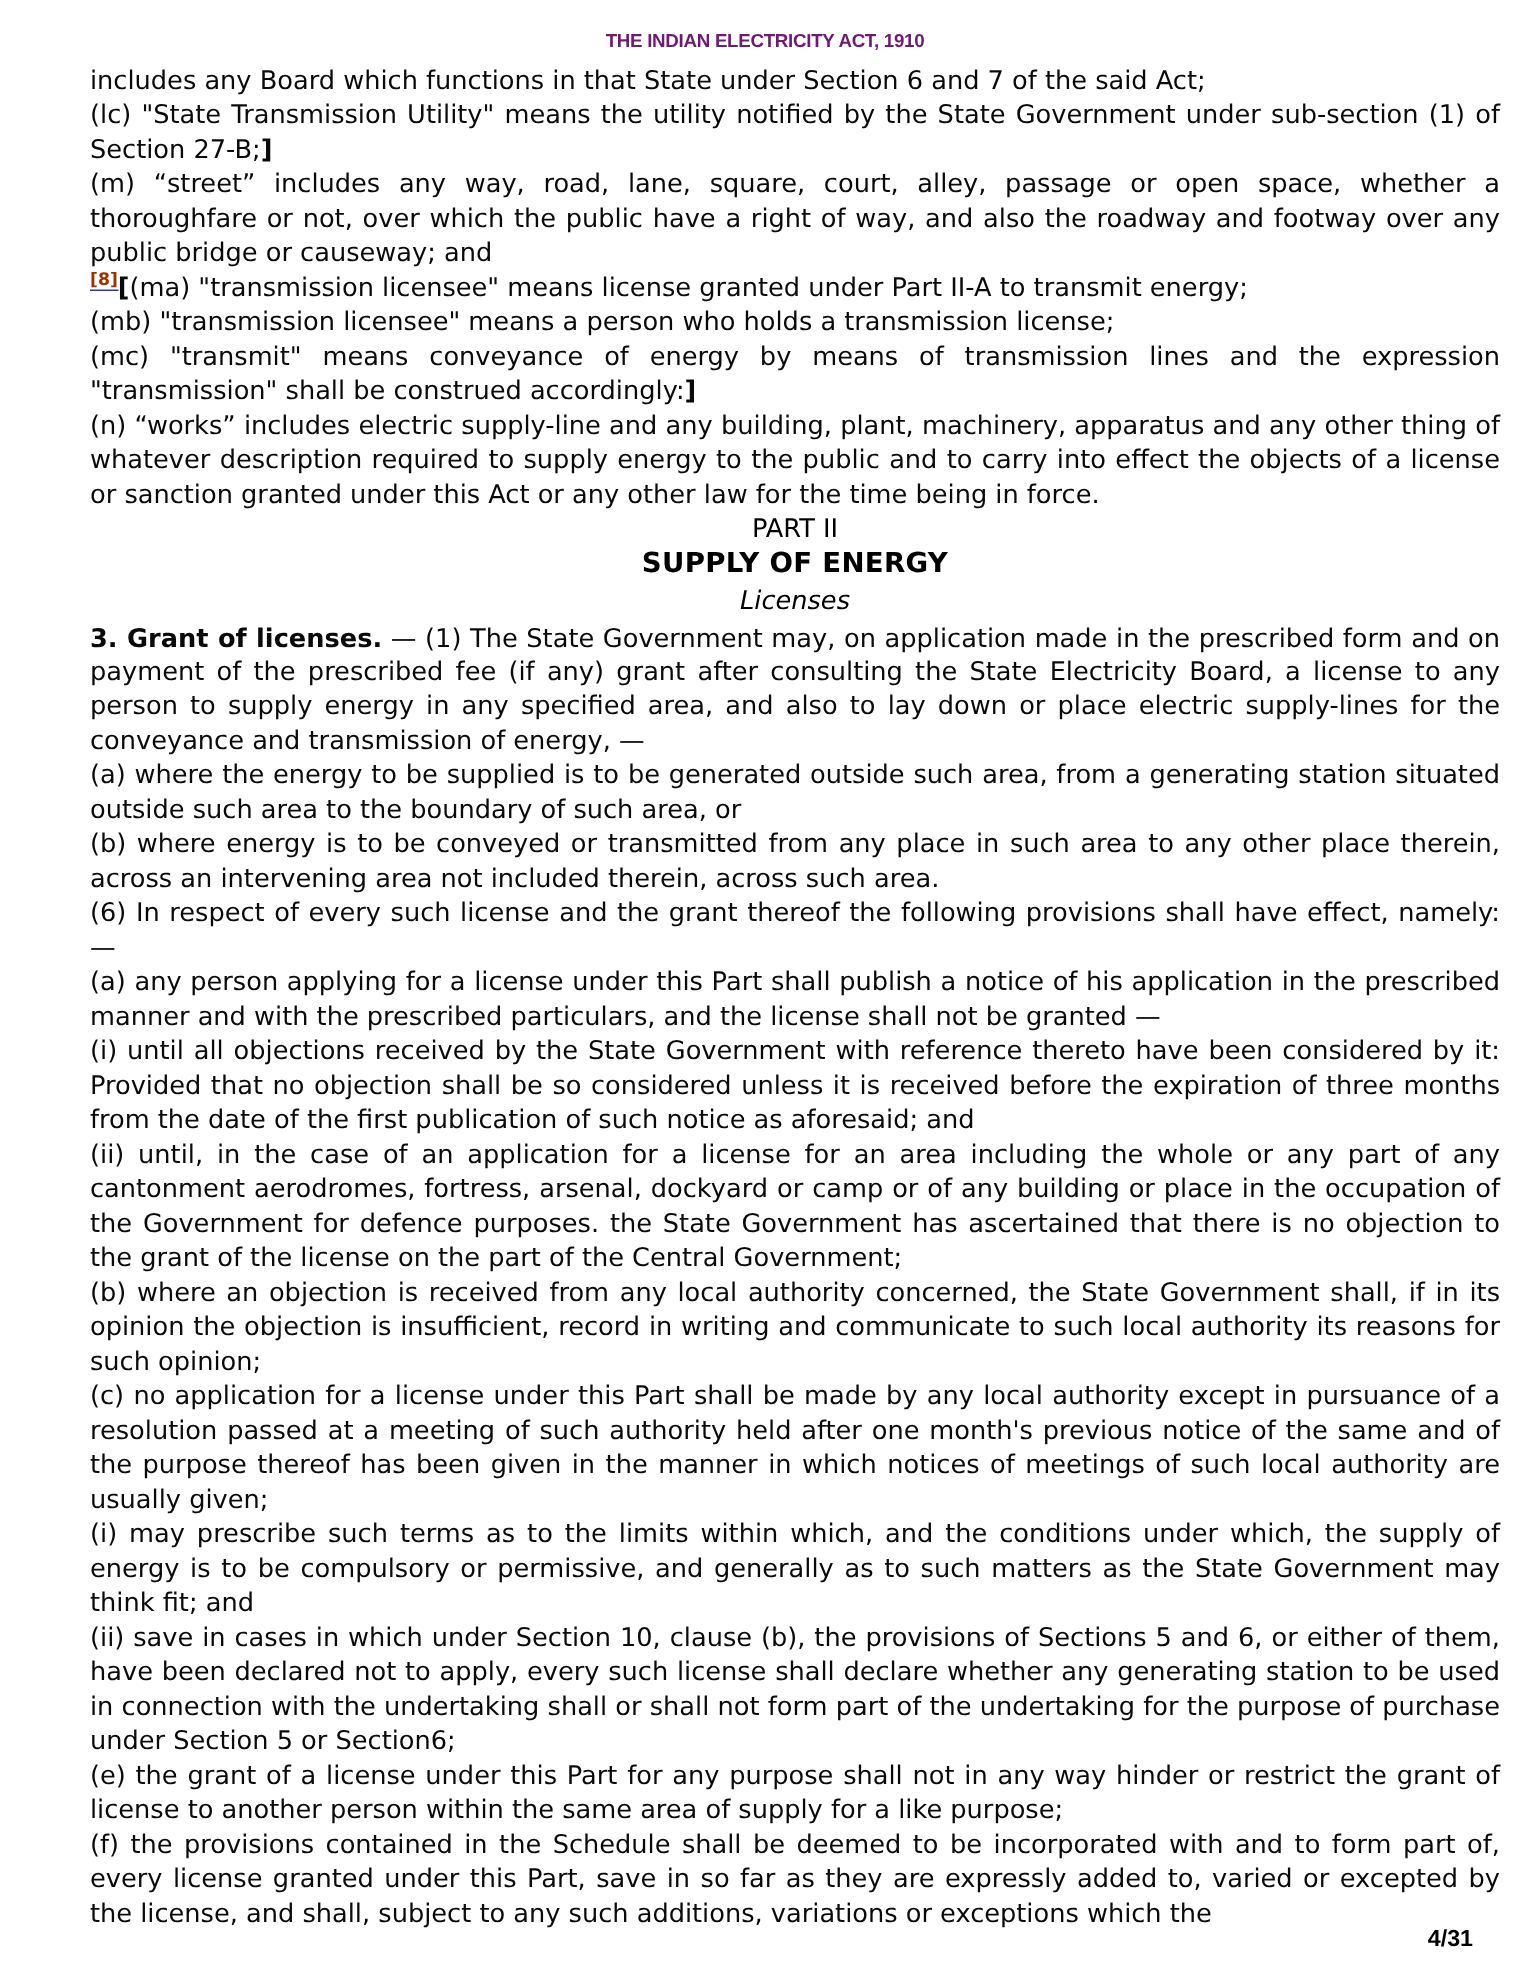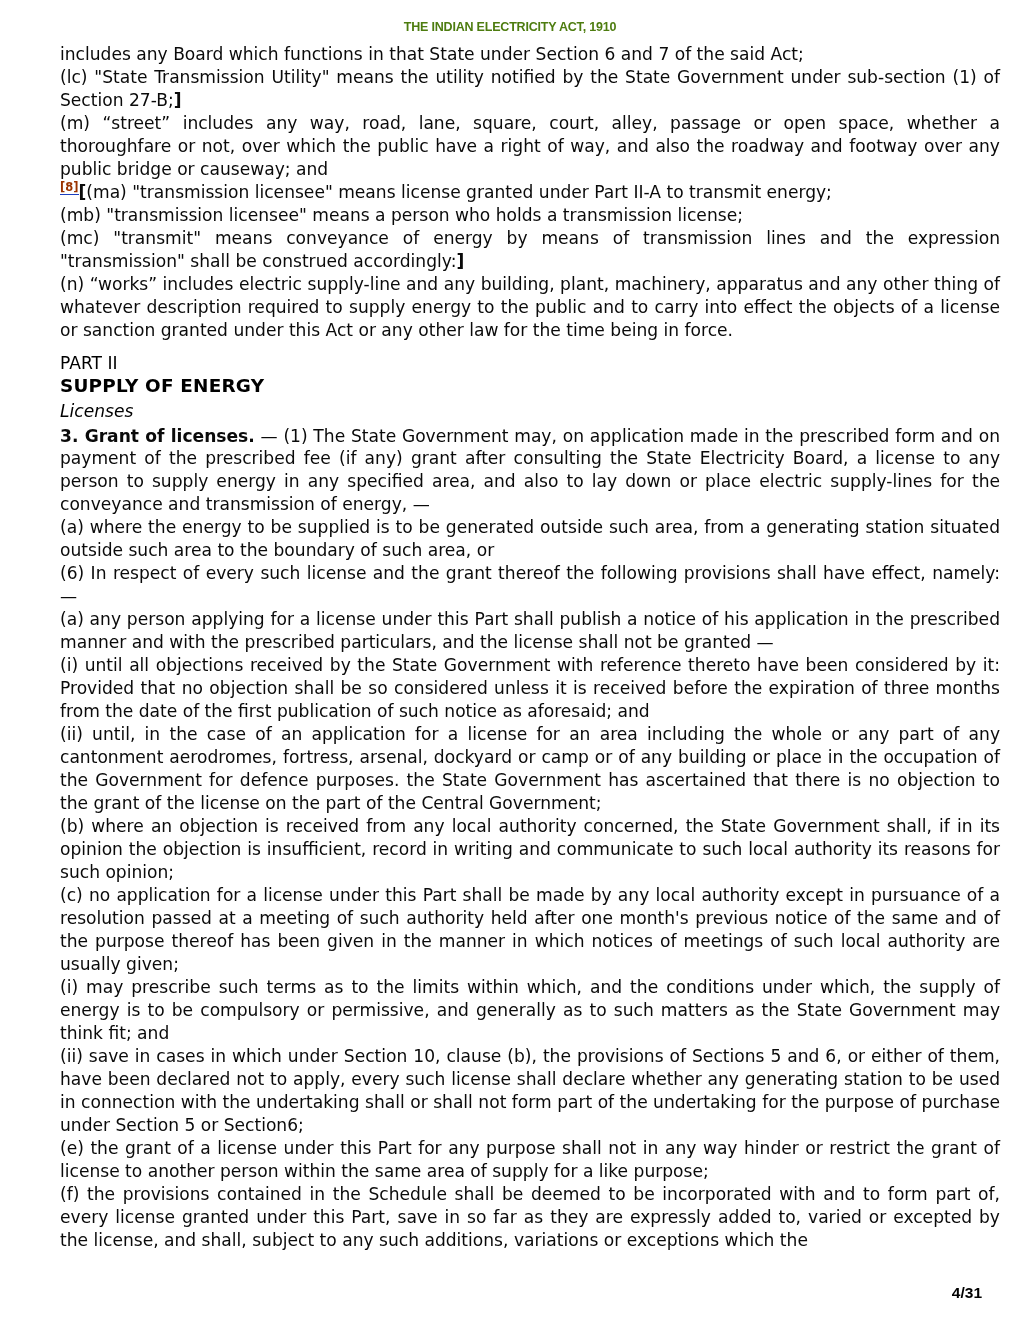--- a/index.html
+++ b/index.html
@@ -20,21 +20,21 @@
     overflow: hidden;
   }
   .page-header {
     text-align: center;
     font-family: "Liberation Sans", sans-serif;
     font-weight: bold;
     font-size: 12.5px;
     letter-spacing: -0.2px;
     padding-top: 20px;
     padding-bottom: 0px;
-    color: #4d7c0f;
+    color: #701a75;
   }
   .content {
     padding: 0 20px 0 60px;
     margin-top: 9px;
   }
   p.para {
     margin: 0 0 0 0;
     padding: 0;
     font-size: 17.1px;
     line-height: 1.345;
@@ -56,22 +56,21 @@
     font-weight: bold;
     font-size: 11.5px;
     vertical-align: super;
     line-height: 0;
     border-bottom: 1.5px solid #1b3fbf;
     text-decoration: none;
     cursor: pointer;
   }
 
   .center-block {
-    text-align: left;
-    margin-top: 10px;
+    text-align: center;
   }
   .part-label {
     font-size: 17.1px;
     line-height: 1.3;
   }
   .part-title {
     font-size: 18.4px;
     font-weight: bold;
     line-height: 1.35;
     letter-spacing: 0.2px;
@@ -115,20 +114,21 @@
 
     <div class="center-block">
       <div class="part-label">PART II</div>
       <div class="part-title">SUPPLY OF ENERGY</div>
       <div class="sub-italic">Licenses</div>
     </div>
 
     <p class="para lvl0"><span class="bold">3. Grant of licenses.</span><span> </span><span>—</span> <span>(1) The State Government may, on application made in the prescribed form and on payment of the prescribed fee (if any) grant after consulting the State Electricity Board, a license to any person to supply energy in any specified area, and also to lay down or place electric supply-lines for the conveyance and transmission of energy, —</span></p>
 
     <p class="para lvl1"> (a)  where the energy to be supplied is to be generated outside such area, from a generating station situated outside such area to the boundary of such area, or</p>
+    <p class="para lvl1"> (b)  where energy is to be conveyed or transmitted from any place in such area to any other place therein, across an intervening area not included therein, across such area.</p>
     <p class="para lvl0">(6) In respect of every such license and the grant thereof the following provisions shall have effect, namely: —</p>
     <p class="para lvl1"> (a)  any person applying for a license under this Part shall publish a notice of his application in the prescribed manner and with the prescribed particulars, and the license shall not be granted —</p>
     <p class="para lvl2">(i) until all objections received by the State Government with reference thereto have been considered by it:  Provided that no objection shall be so considered unless it is received before the expiration of three months from the date of the first publication of such notice as aforesaid; and</p>
     <p class="para lvl2">(ii) until, in the case of an application for a license for an area including the whole or any part of any cantonment aerodromes, fortress, arsenal, dockyard or camp or  of any building or place in the occupation of the Government for defence purposes. the State Government has ascertained that there is no objection to the grant of the license on the part of the Central Government;</p>
     <p class="para lvl0"> (b)  where an objection is received from any local authority concerned, the State Government shall, if in its opinion the objection is insufficient, record in writing and communicate to such local authority its reasons for such opinion;</p>
     <p class="para lvl0"> (c)  no application for a license under this Part shall be made by any local authority except in pursuance of a resolution passed at a meeting of such authority held after one month's previous notice of the same and of the purpose thereof has been given in the manner in which notices of meetings of such local authority are usually given;</p>
     <p class="para lvl2">(i) may prescribe such terms as to the limits within which, and the conditions under which, the supply of energy is to be compulsory or permissive, and generally as to such matters as the State Government may think fit; and</p>
     <p class="para lvl2">(ii) save in cases in which under Section 10, clause (b), the provisions of Sections 5 and 6, or either of them, have been declared not to apply, every such license shall declare whether any generating station to be used in connection with the undertaking shall or shall not form part of the undertaking for the purpose of purchase under Section 5 or Section6;</p>
     <p class="para lvl0"> (e)  the grant of a license under this Part for any purpose shall not in any way hinder or restrict the grant of license to another person within the same area of supply for a like purpose;</p>
     <p class="para lvl0"> (f)  the provisions contained in the Schedule shall be deemed to be incorporated with and to form part of, every license granted under this Part, save in so far as they are expressly added to, varied or excepted by the license, and shall, subject to any such additions, variations or exceptions which the</p>

